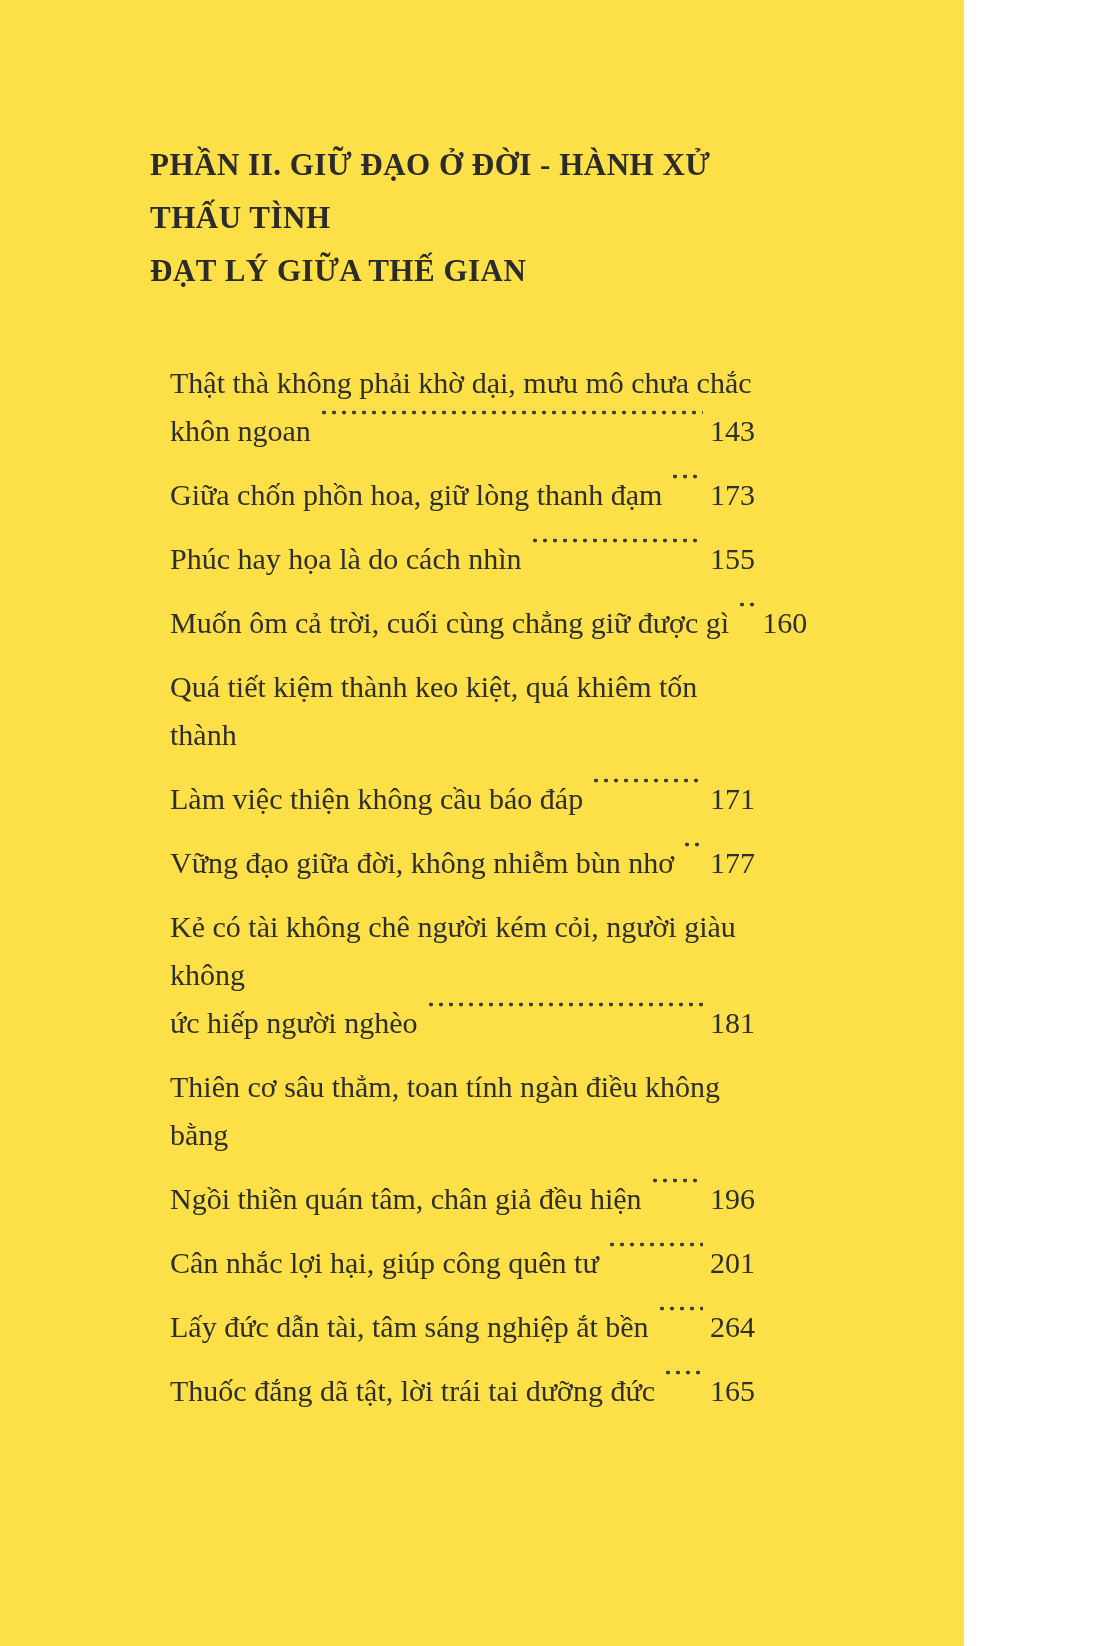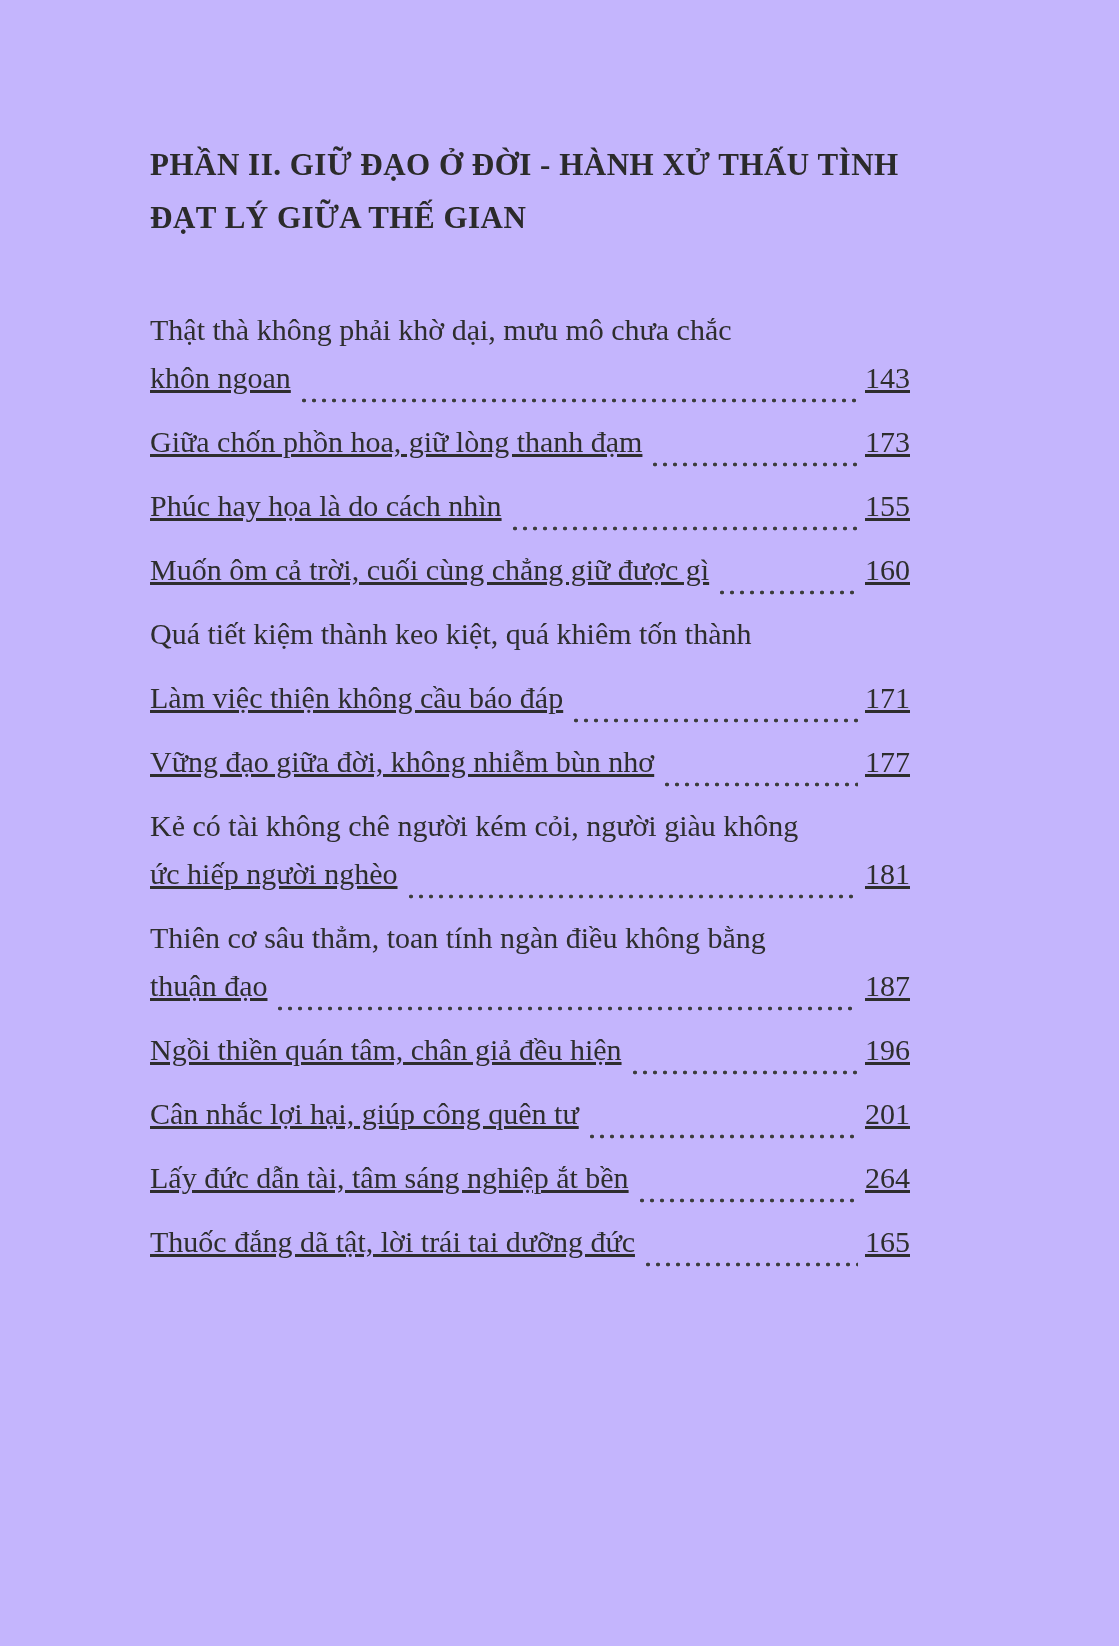--- a/index.html
+++ b/index.html
@@ -9,49 +9,49 @@
   body {
     width: 1119px;
     height: 1646px;
     background: #ffffff;
     font-family: "Liberation Serif", "DejaVu Serif", serif;
     color: #2e2e2e;
     overflow: hidden;
   }
   .page {
     box-sizing: border-box;
-    width: 1119px;
+    width: 964px;
     height: 1646px;
     padding: 138px 209px 11px 150px;
-    background: #c4b5fd;
+    background: #fde047;
   }
   .heading {
     font-size: 31px;
     font-weight: bold;
     line-height: 53px;
     letter-spacing: 0.5px;
     color: #2b2b2b;
     margin: 0 0 62px 0;
   }
   .toc-list {
     width: 100%;
   }
   .toc-entry {
     margin-bottom: 16px;
     font-size: 30px;
     line-height: 48px;
     color: #2e2e2e;
+    margin-left: 20px;
   }
   .entry-line {
     display: block;
   }
   .entry-last {
     display: flex;
-    align-items: flex-end;
-    text-decoration: underline;
+    align-items: flex-start;
   }
   .entry-text {
     white-space: nowrap;
   }
   .dots {
     flex: 1 1 auto;
     height: 7px;
     margin: 0 7px 0 8px;
     position: relative;
     top: 2px;
@@ -124,25 +124,20 @@
       <div class="toc-entry">
         <div class="entry-line">Kẻ có tài không chê người kém cỏi, người giàu không</div>
         <div class="entry-last">
           <span class="entry-text">ức hiếp người nghèo</span>
           <span class="dots"></span>
           <span class="page-num">181</span>
         </div>
       </div>
       <div class="toc-entry">
         <div class="entry-line">Thiên cơ sâu thẳm, toan tính ngàn điều không bằng</div>
-        <div class="entry-last">
-          <span class="entry-text">thuận đạo</span>
-          <span class="dots"></span>
-          <span class="page-num">187</span>
-        </div>
       </div>
       <div class="toc-entry">
         <div class="entry-last">
           <span class="entry-text">Ngồi thiền quán tâm, chân giả đều hiện</span>
           <span class="dots"></span>
           <span class="page-num">196</span>
         </div>
       </div>
       <div class="toc-entry">
         <div class="entry-last">

